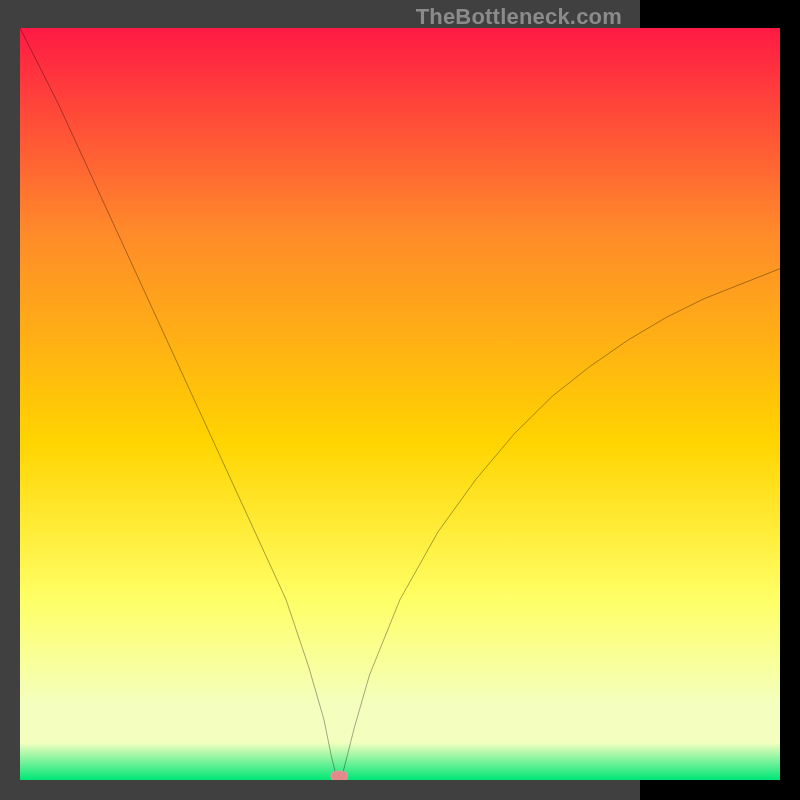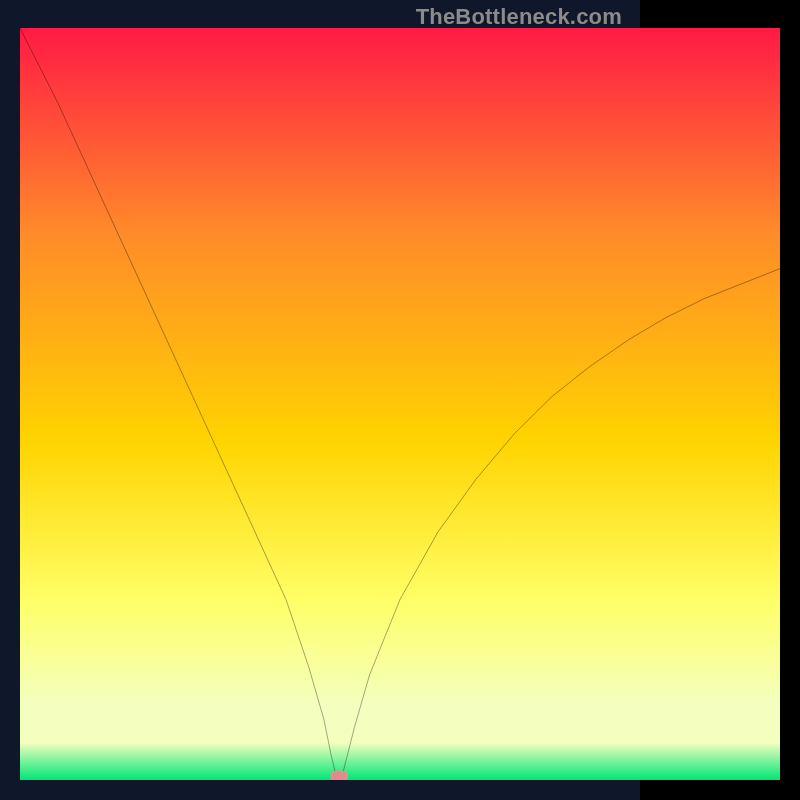--- a/index.html
+++ b/index.html
@@ -8,21 +8,21 @@
     width: 800px;
     height: 800px;
     background: #000;
     font-family: Arial, Helvetica, sans-serif;
     overflow: hidden;
   }
   .outer {
     position: relative;
     width: 640px;
     height: 800px;
-    background: #0f172a;
+    background: #404040;
   }
   .plot-area {
     position: absolute;
     
     left: 20px;
     top: 28px;
     width: 760px;
     height: 752px;
   }
   .plot-area svg {

